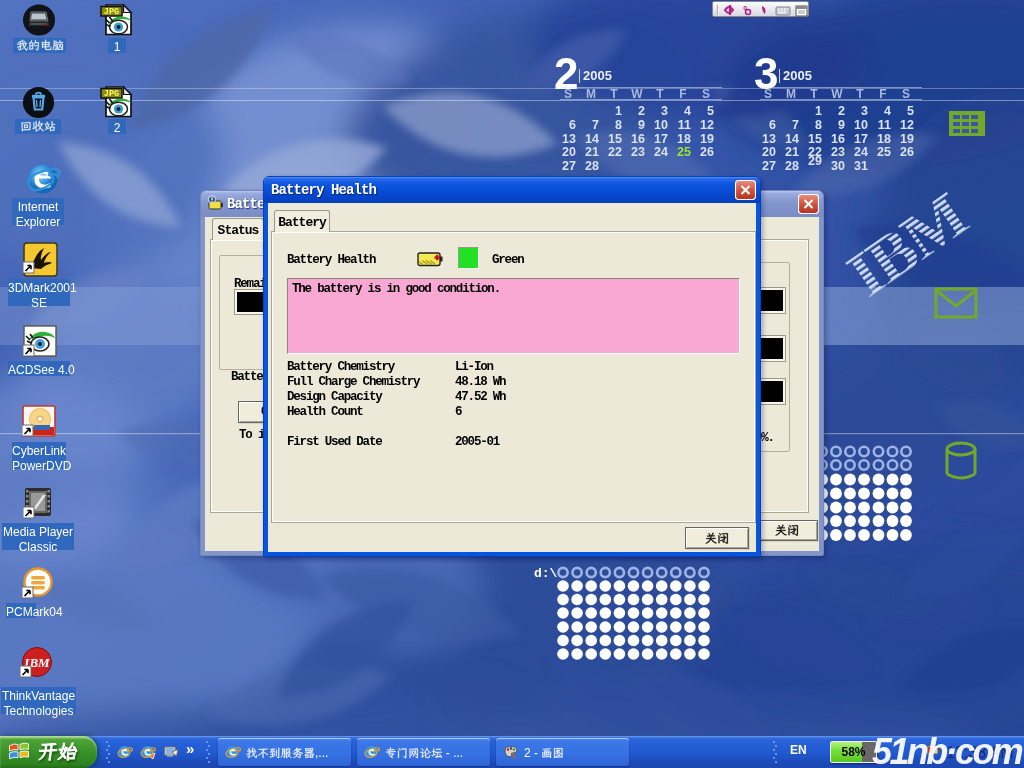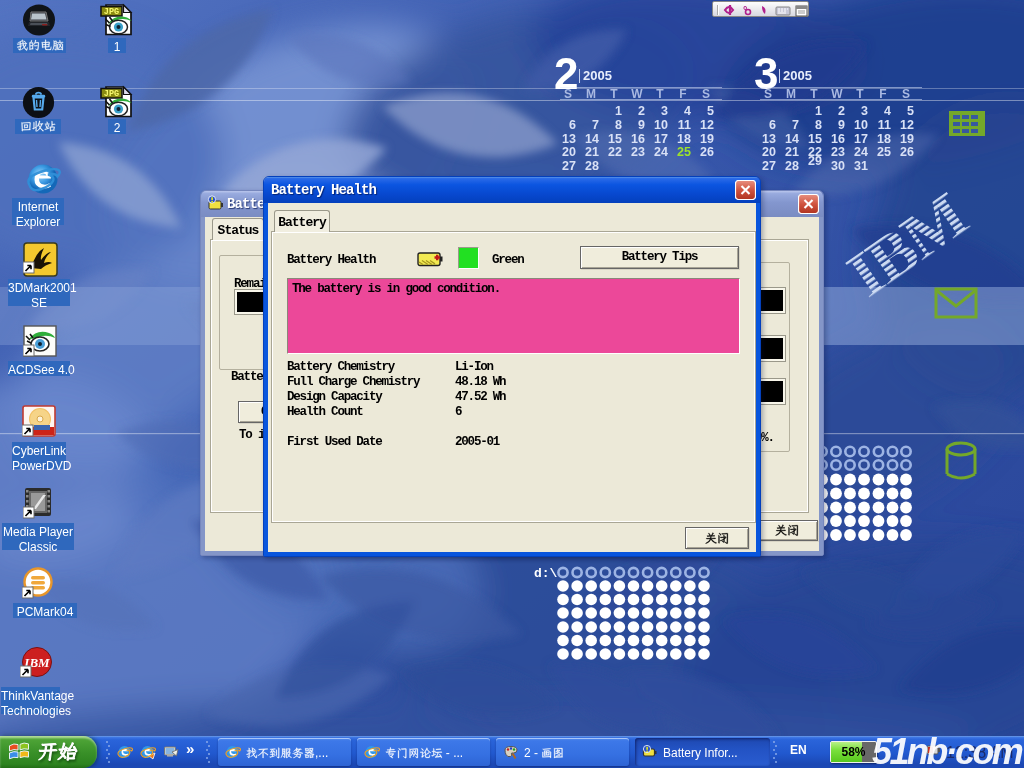--- a/index.html
+++ b/index.html
@@ -17,21 +17,21 @@
 #ime{position:absolute;left:712px;top:1px;width:97px;height:16px;background:linear-gradient(180deg,#fdfdfd,#d8d8e0);border:1px solid #888;border-radius:2px}
 .xpwin{position:absolute;border:1px solid #0340bc;border-radius:6px 6px 2px 2px;box-shadow:2px 2px 5px rgba(10,20,60,.32)}
 .tbar{position:relative;height:26px;border-radius:5px 5px 0 0;color:#fff}
 .ttext{position:absolute;left:7px;top:5px;font-family:"Liberation Mono",monospace;font-weight:bold;font-size:14px;letter-spacing:-0.9px;text-shadow:1px 1px 1px rgba(0,20,80,.7);white-space:nowrap}
 .xbtn{position:absolute;right:4px;top:3px}
 .wbody{position:absolute;left:0;top:26px;right:0;bottom:0;background:#ece9d8;border-left:4px solid #0855dd;border-right:4px solid #0855dd;border-bottom:4px solid #0855dd}
 .tab{position:absolute;font-family:"Liberation Mono",monospace;font-weight:bold;font-size:13px;letter-spacing:-1px;background:#f1eee0;border:1px solid #9a988a;border-bottom:none;border-radius:3px 3px 0 0;height:22px;color:#000;text-align:center;padding-top:4px;z-index:2}
 .page{position:absolute;background:#ece9d8;border:1px solid #fff;outline:1px solid #a9a695}
 .mt{position:absolute;font-family:"Liberation Mono",monospace;font-weight:bold;font-size:12.5px;letter-spacing:-1.2px;color:#000;white-space:nowrap}
 .btn{position:absolute;background:#f0eddc;border:1px solid #666;box-shadow:inset 1px 1px 0 #fff,inset -1px -1px 0 #a8a496,1px 1px 0 #d8d4c4;font-family:"Liberation Mono",monospace;font-weight:bold;font-size:12.5px;letter-spacing:-1.2px;text-align:center;padding-top:3px;color:#000;white-space:nowrap;overflow:hidden}
-.sunken{position:absolute;background:#ec4899;border:1px solid #8a887a;border-right-color:#fff;border-bottom-color:#fff}
+.sunken{position:absolute;background:#f9a8d4;border:1px solid #8a887a;border-right-color:#fff;border-bottom-color:#fff}
 .gauge{position:absolute;background:#000;border:2px solid #f8f6ea;outline:1px solid #9a988a}
 .grp{position:absolute;border:1px solid #b4b09e;border-radius:2px}
 #taskbar{position:absolute;left:0;top:736px;width:1024px;height:32px;background:linear-gradient(180deg,#6f9ee8 0,#3a73e4 5%,#2a64da 12%,#2158ce 55%,#1c48b4 88%,#1c48b4 100%)}
 #startbtn{position:absolute;left:0;top:0;width:97px;height:32px;background:linear-gradient(180deg,#82c858 0,#4da336 12%,#3a9129 50%,#2d831f 88%,#226e16 100%);border-radius:0 14px 14px 0;box-shadow:inset 0 2px 2px rgba(255,255,255,.4),2px 0 4px rgba(0,30,0,.4)}
 .sepdots{position:absolute;top:3px}
 .ql{position:absolute;top:8px}
 .chev{position:absolute;left:186px;top:4px;color:#fff;font-size:15px;font-weight:bold}
 .tbtn{position:absolute;top:2px;height:28px;background:linear-gradient(180deg,#5990ef 0,#3d78e8 10%,#3570e2 60%,#2e64d4 100%);border-radius:3px;box-shadow:inset 0 1px 0 rgba(255,255,255,.5),0 1px 2px rgba(0,0,40,.3)}
 .tbtn .tic{position:absolute;left:7px;top:6px}
 .tbtn .tbt{position:absolute;left:28px;top:8px;white-space:nowrap}
@@ -495,30 +495,30 @@
     <div style="position:absolute;left:22px;top:567px"><svg width="32" height="33" viewBox="0 0 32 33">
 <circle cx="16" cy="15" r="13.5" fill="#fff" stroke="#e8962a" stroke-width="2.4"></circle>
 <rect x="9" y="9" width="14" height="3.4" rx="1.7" fill="#f0a83c"></rect>
 <rect x="9" y="14" width="14" height="3.4" rx="1.7" fill="#f0a83c"></rect>
 <rect x="9" y="19" width="14" height="3.4" rx="1.7" fill="#f0a83c"></rect>
 <g>
           <rect x="0" y="20" width="11" height="11" fill="#fff" stroke="#6b6b6b" stroke-width="1"></rect>
           <path d="M2.5 29 L8 23.5 M8 23.5 L8 27.2 M8 23.5 L4.3 23.5" stroke="#000" stroke-width="1.6" fill="none"></path>
         </g>
       </svg></div>
-    <div class="dlabel" style="left:13px;top:603px;width:64px;height:15px"><span class="lt">PCMark04</span></div>
+    <div class="dlabel" style="left:6px;top:603px;width:30px;height:15px"><span class="lt">PCMark04</span></div>
     <div style="position:absolute;left:20px;top:646px"><svg width="34" height="36" viewBox="0 0 34 36">
 <circle cx="17" cy="16" r="14.5" fill="#cc1f1f" stroke="#7a1010" stroke-width="1"></circle>
 <text x="17" y="21" text-anchor="middle" font-family="Liberation Serif" font-weight="bold" font-style="italic" font-size="13" fill="#fff">IBM</text>
 <g>
           <rect x="0" y="20" width="11" height="11" fill="#fff" stroke="#6b6b6b" stroke-width="1"></rect>
           <path d="M2.5 29 L8 23.5 M8 23.5 L8 27.2 M8 23.5 L4.3 23.5" stroke="#000" stroke-width="1.6" fill="none"></path>
         </g>
       </svg></div>
-    <div class="dlabel" style="left:1px;top:687px;width:59px;height:27px"><span class="lt">ThinkVantage<br>Technologies</span></div>
+    <div class="dlabel" style="left:1px;top:687px;width:75px;height:27px"><span class="lt">ThinkVantage<br>Technologies</span></div>
 <div id="ime">
 <div style="position:absolute;left:4px;top:3px;width:2px;height:10px;border-left:1px solid #aaa;border-right:1px solid #fff"></div>
 <svg width="88" height="14" viewBox="0 0 88 14" style="position:absolute;left:8px;top:1px">
 <g fill="none" stroke="#b0208c" stroke-width="2.2">
 <path d="M4 7 Q8 1 12 7 Q8 13 4 7 Z"></path>
 <path d="M9 2 L9 12"></path>
 </g>
 <text x="22" y="11" font-size="11" font-weight="bold" fill="#b0208c">°</text>
         <circle cx="27" cy="9" r="2.5" fill="none" stroke="#b0208c" stroke-width="1.6"></circle>
 <path d="M41 3 Q46 5 44 11 Q41 9 41 3 Z" fill="#b0208c"></path>
@@ -599,21 +599,20 @@
 <div class="page" style="left:4px;top:29px;width:483px;height:290px"></div>
 <span class="mt" style="left:19px;top:50px">Battery Health</span>
 <svg style="position:absolute;left:149px;top:47px" width="26" height="17" viewBox="0 0 26 17">
 <rect x="1" y="3" width="22" height="12.5" rx="2" fill="#f2ea52" stroke="#222" stroke-width="1.4"></rect>
 <rect x="23" y="6.5" width="2.5" height="5" fill="#222"></rect>
 <path d="M2 12 l4 2.5 M5 10.5 l6 4 M9 10.5 l6 4 M13 10.5 l5 3.4" stroke="#a89820" stroke-width="1.3"></path>
 <path d="M17.5 7.5 h5.4 M20.2 4.8 v5.4" stroke="#c01818" stroke-width="2.4"></path>
 </svg>
 <div style="position:absolute;left:190px;top:44px;width:21px;height:22px;background:#22e022;border:1px solid #9a9a8a;border-right-color:#fff;border-bottom-color:#fff"></div>
 <span class="mt" style="left:224px;top:50px">Green</span>
-<div class="btn" style="left:312px;top:43px;width:159px;height:23px">Battery Tips</div>
 <div class="sunken" style="left:19px;top:75px;width:453px;height:76px">
           <span class="mt" style="left:4px;top:3px">The battery is in good condition.</span>
         </div>
 <span class="mt" style="left:19px;top:157px">Battery Chemistry</span>
         <span class="mt" style="left:187px;top:157px">Li-Ion</span>
 <span class="mt" style="left:19px;top:172px">Full Charge Chemistry</span>
         <span class="mt" style="left:187px;top:172px">48.18 Wh</span>
 <span class="mt" style="left:19px;top:187px">Design Capacity</span>
         <span class="mt" style="left:187px;top:187px">47.52 Wh</span>
 <span class="mt" style="left:19px;top:202px">Health Count</span>
@@ -724,30 +723,20 @@
           <circle cx="11" cy="5.5" r="1.2" fill="#20a020"></circle>
 <rect x="10" y="9" width="2" height="6" fill="#b06820" transform="rotate(-30 11 12)"></rect>
 </svg>
         <span class="tbt"><span class="lat">2 - </span><svg width="23.0" height="11.5" viewBox="0 -870 2000 1000" style="overflow:visible" fill="#fff" stroke="#fff" stroke-width="26">
             <g>
               <path transform="translate(0,0) scale(1,-1)" d="M466 335V201L341 196L333 328ZM665 345 656 208 525 203 526 338ZM800 -39Q800 -49 815 -63Q830 -77 851 -77Q869 -77 869 -54L877 427Q877 440 872 447Q867 454 844 462Q820 469 810 469Q799 469 799 463Q799 457 806 444Q814 432 814 405L808 58L190 32L195 402Q195 415 190 422Q184 428 162 436Q140 444 128 444Q116 444 116 436Q116 429 124 416Q131 404 131 377L128 62Q128 39 124 24Q121 10 121 7V2Q121 -14 138 -24Q154 -33 162 -33Q170 -33 178 -30Q187 -27 198 -26L806 3ZM467 502 466 385 330 378 324 494ZM677 514 668 396 527 388V506ZM689 568 323 546Q277 561 263 561Q249 561 249 552Q249 549 250 546Q265 517 267 480L283 208Q285 188 285 173Q285 158 283 142V133Q283 119 301 108Q319 97 329 97Q345 97 345 113V115L343 144L715 158Q738 160 738 170Q738 182 713 210L739 503Q740 508 743 516Q746 523 746 532Q746 541 734 554Q721 568 696 568ZM225 652 829 690Q850 692 850 706Q850 714 842 724Q833 735 821 742Q809 750 802 750Q795 750 787 748Q771 741 745 739L211 706H202Q178 706 156 711H153Q147 711 147 706Q147 702 148 700Q156 671 168 661Q179 651 198 651H210Q217 651 225 652Z"></path>
               <path transform="translate(1000,0) scale(1,-1)" d="M859 39 863 716Q863 721 866 726Q870 730 870 738Q870 747 855 760Q840 773 817 773H808L210 746Q153 766 140 766Q127 766 127 759Q127 756 129 752Q131 747 133 742Q146 718 146 682L147 26Q147 -13 144 -30Q140 -48 140 -59Q140 -70 154 -84Q169 -97 191 -97Q207 -97 207 -71V-38L859 -23Q873 -22 883 -21Q893 -20 893 -8Q893 3 859 39ZM803 721 800 34 207 17 204 693ZM601 194Q611 194 617 202Q623 211 625 221Q627 231 627 234Q627 247 607 254Q589 260 559 269Q529 278 498 287Q468 296 444 302Q419 308 412 308Q399 308 393 294Q387 279 387 274Q387 266 392 262Q398 258 410 255Q452 243 496 229Q540 215 577 201Q585 198 590 196Q596 194 601 194ZM319 115H315Q306 115 306 107Q306 101 314 88Q323 74 336 62Q349 51 365 51Q374 51 402 60Q429 68 467 80Q505 93 546 109Q587 125 624 140Q662 154 688 165Q713 176 713 187Q713 195 699 195Q690 195 678 191Q627 177 574 163Q522 149 474 138Q426 127 389 120Q352 114 333 114Q329 114 326 114Q323 114 319 115ZM468 600Q495 633 495 648Q495 667 460 680Q448 685 440 685Q432 685 432 675Q431 642 388 578Q355 531 322 496Q289 460 276 449Q264 438 264 428Q264 417 273 417Q283 417 318 441Q352 465 390 503Q429 461 465 432Q385 360 245 287Q221 275 221 264Q221 255 232 255Q243 255 271 264Q392 308 506 399Q566 354 644 314Q721 274 735 274Q749 274 768 286Q786 299 786 308Q786 317 772 321Q633 371 545 433Q609 496 642 555Q644 558 650 564Q657 569 657 576Q657 582 653 590Q643 608 608 608H601ZM434 553 577 560Q552 516 501 465Q451 504 421 537Z"></path>
             </g>
           </svg></span>
       </div>
-<div class="tbtn active" style="left:635px;width:135px">
-        <svg class="tic" width="16" height="16" viewBox="0 0 16 16">
-<rect x="1.5" y="5" width="11" height="7" rx="1.5" fill="#f0e040" stroke="#333" stroke-width="1.2"></rect>
-<rect x="12.5" y="7" width="2" height="3" fill="#333"></rect>
-<circle cx="5" cy="5" r="3.6" fill="#2a52c8" stroke="#fff" stroke-width="0.8"></circle>
-<rect x="4.4" y="2.8" width="1.4" height="3" fill="#ff0"></rect>
-          <rect x="4.4" y="6.6" width="1.4" height="1.3" fill="#ff0"></rect>
-</svg>
-        <span class="tbt"><span class="lat">Battery Infor...</span></span>
-      </div>
 <div class="sepdots" style="left:772px"><svg width="6" height="26" viewBox="0 0 6 26">
           <g fill="#88a8e8">
             <circle cx="2" cy="3" r="1"></circle>
             <circle cx="4" cy="7" r="1"></circle>
             <circle cx="2" cy="11" r="1"></circle>
             <circle cx="4" cy="15" r="1"></circle>
             <circle cx="2" cy="19" r="1"></circle>
             <circle cx="4" cy="23" r="1"></circle>
           </g>
         </svg></div>

